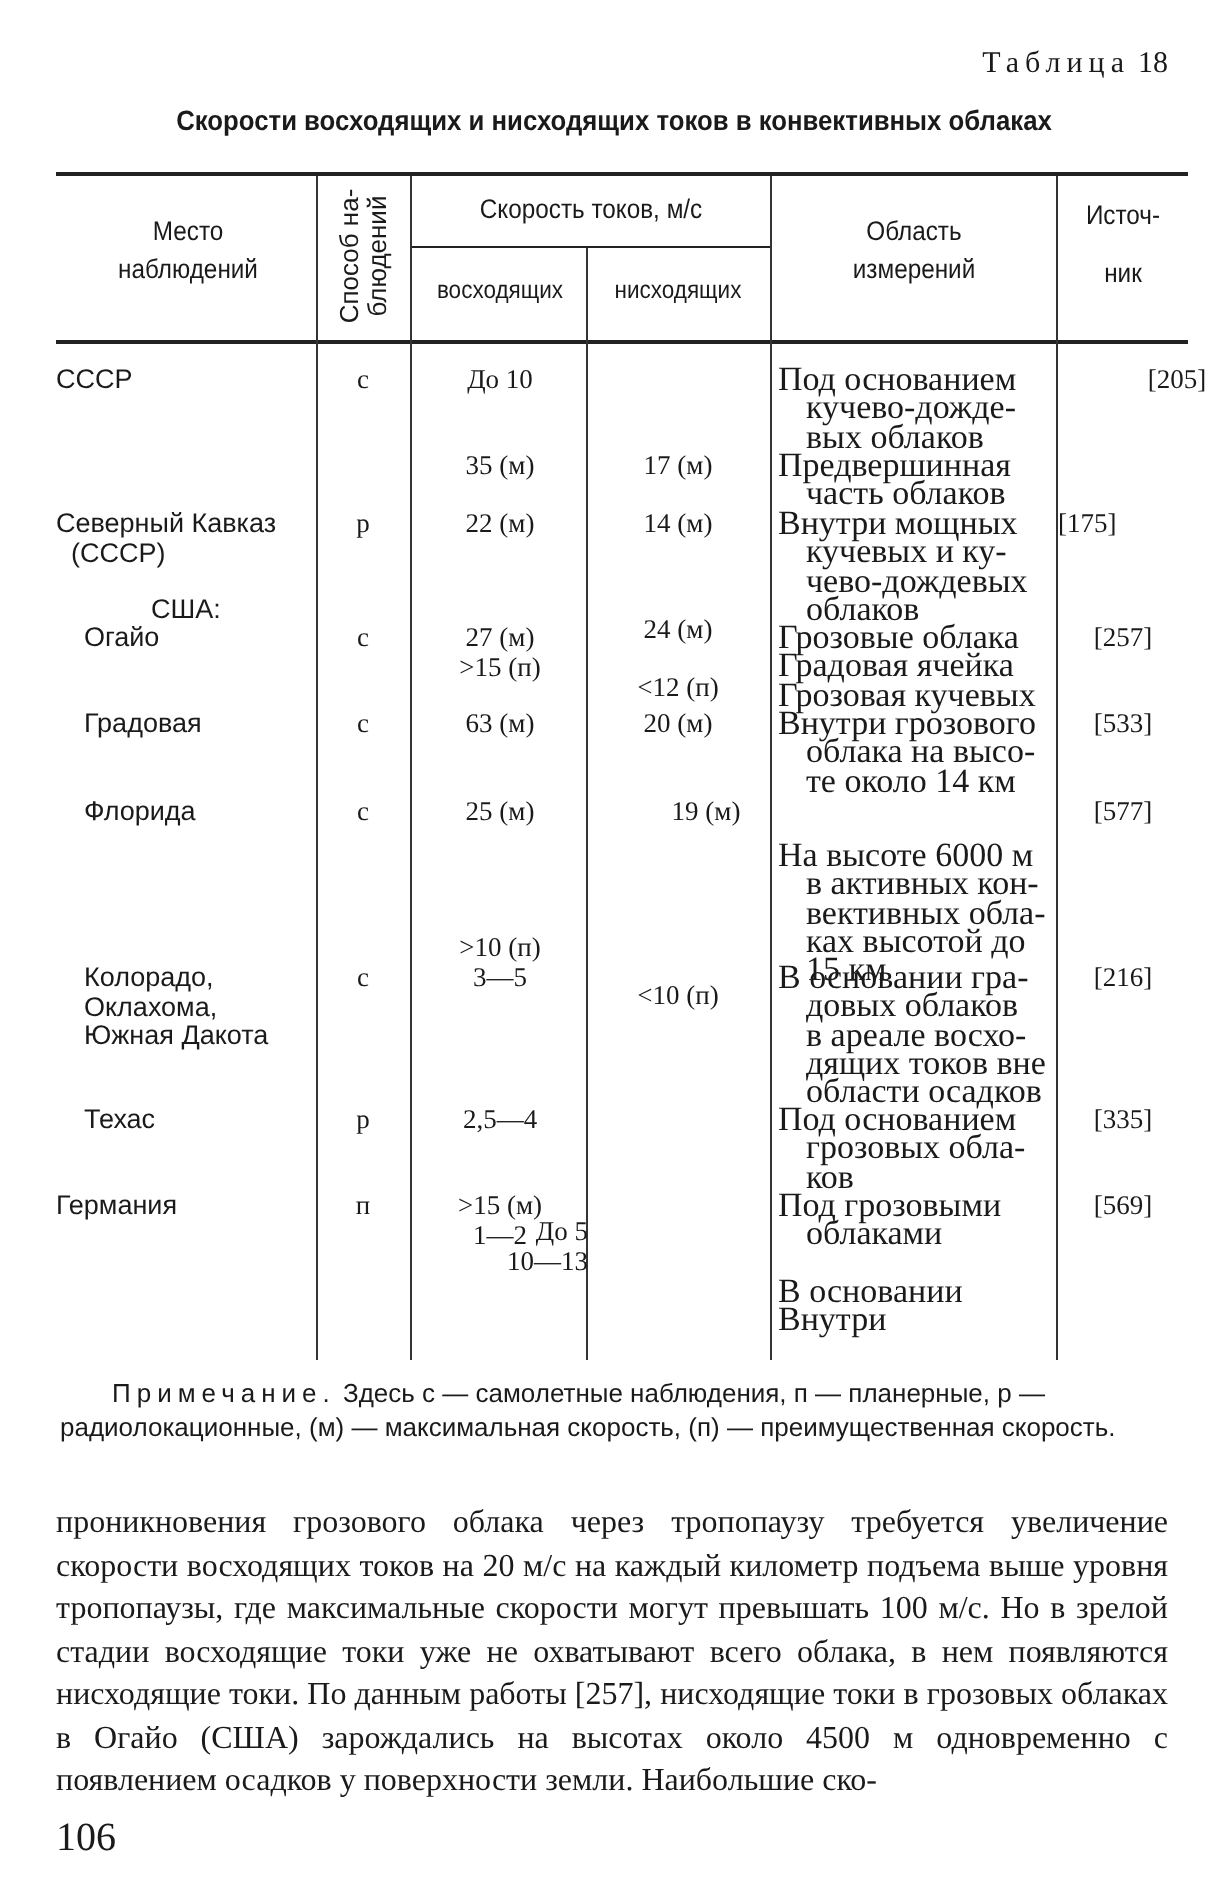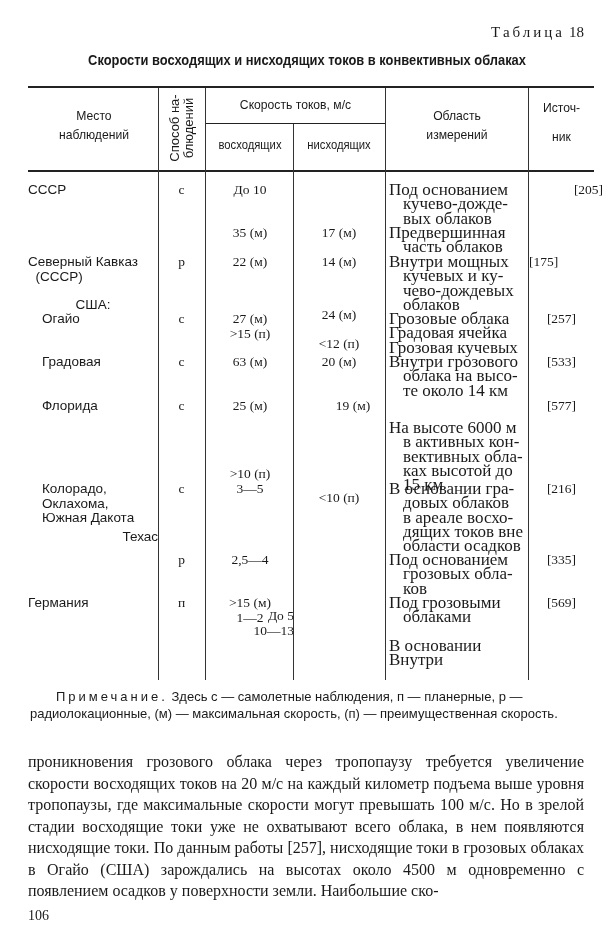--- a/index.html
+++ b/index.html
@@ -21,21 +21,21 @@
               font-family:"Liberation Sans",sans-serif; }
   .cell { position:absolute; font-size:13.5px; line-height:14.5px; white-space:pre; }
   .place { font-family:"Liberation Sans",sans-serif; font-size:13.5px; }
   .area { font-size:17px; line-height:14.3px; }
   .area .cont { padding-left:14px; }
   .note { left:30px; width:560px; top:688px; font-size:13px; line-height:17px; text-indent:26px;
           font-family:"Liberation Sans",sans-serif; transform-origin:left top; }
   .note .lead { letter-spacing:3px; }
   .body-text { left:28px; width:556px; top:751px; font-size:16px; line-height:21.5px; text-align:justify; }
   .body-text p { margin:0; }
-  .page-num { left:28px; top:908px; font-size:14px; }
+  .page-num { left:28px; top:908px; font-size:20px; }
 </style>
 </head>
 <body>
 
 <div class="abs table-label">
   <span>Таблица</span><span class="num">18</span>
 </div>
 <div class="abs caption">Скорости восходящих и нисходящих токов в конвективных облаках</div>
 
 <div>
@@ -145,21 +145,21 @@
         <div class="cell place" style="left: 42px; width: 116px; top: 482px; text-align: left;">Колорадо,
 Оклахома,
 Южная Дакота</div>
         <div class="cell " style="left: 158px; width: 47px; top: 482px; text-align: center;">с</div>
         <div class="cell " style="left: 206px; width: 88px; top: 482px; text-align: center;">3—5</div>
         <div class="cell " style="left: 293px; width: 92px; top: 482px; text-align: center;"></div>
         <div class="cell area" style="left: 389px; width: 140px; top: 482px;"><div>В основании гра-</div><div class="cont">довых облаков</div><div class="cont">в ареале восхо-</div><div class="cont">дящих токов вне</div><div class="cont">области осадков</div></div>
         <div class="cell " style="left: 529px; width: 65px; top: 482px; text-align: center;">[216]</div>
       </div>
       <div>
-        <div class="cell place" style="left: 42px; width: 116px; top: 530px; text-align: right;">Техас</div>
+        <div class="cell place" style="left: 42px; width: 116px; top: 553px; text-align: left;">Техас</div>
         <div class="cell " style="left: 158px; width: 47px; top: 553px; text-align: center;">р</div>
         <div class="cell " style="left: 206px; width: 88px; top: 553px; text-align: center;">2,5—4</div>
         <div class="cell " style="left: 293px; width: 92px; top: 553px; text-align: center;"></div>
         <div class="cell area" style="left: 389px; width: 140px; top: 553px;"><div>Под основанием</div><div class="cont">грозовых обла-</div><div class="cont">ков</div></div>
         <div class="cell " style="left: 529px; width: 65px; top: 553px; text-align: center;">[335]</div>
       </div>
       <div>
         <div class="cell place" style="left: 28px; width: 130px; top: 596px; text-align: left;">Германия</div>
         <div class="cell " style="left: 158px; width: 47px; top: 596px; text-align: center;">п</div>
         <div class="cell " style="left: 206px; width: 88px; top: 596px; text-align: center;">&gt;15 (м)

